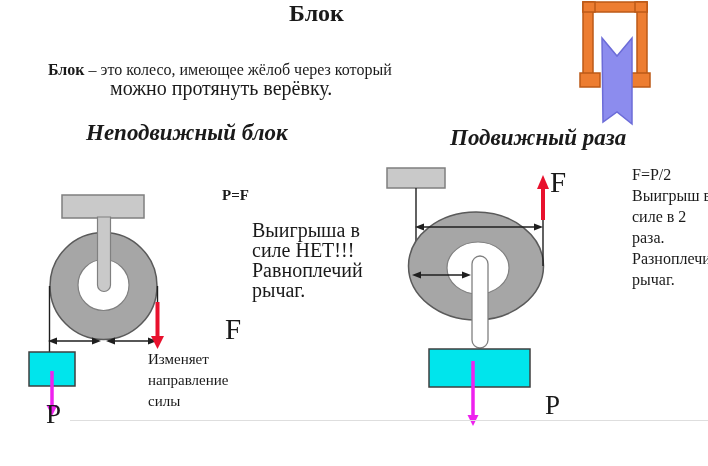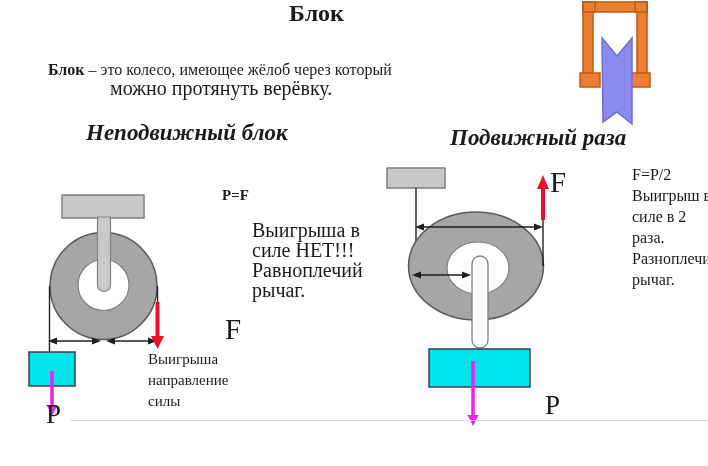--- a/index.html
+++ b/index.html
@@ -75,21 +75,21 @@
   <line x1="52" y1="186" x2="52" y2="221" stroke-width="3.5" stroke="#EE22EE"></line>
   <polygon points="46.5,220 57.5,220 52,231" fill="#EE22EE"></polygon>
 </svg>
 
 <div class="abs formula">P=F</div>
 <div class="abs note-left pre">Выигрыша в
 силе НЕТ!!!
 Равноплечий
 рычаг.</div>
 <div class="abs force-label force-left">F</div>
-<div class="abs direction-note pre">Выигрыша
+<div class="abs direction-note pre">Изменяет
 направление
 силы</div>
 <div class="abs weight-label weight-left">P</div>
 
 <svg style="left:380px;top:165px" width="235" height="270" viewBox="0 0 235 270">
   <rect x="7" y="3" width="58" height="20" stroke-width="1.5" fill="#C9C9C9" stroke="#7F7F7F"></rect>
   <line x1="36" y1="23" x2="36" y2="85" stroke-width="1.4" stroke="#1F1F1F"></line>
   <ellipse cx="96" cy="101" rx="67.5" ry="54" stroke-width="1.5" fill="#A6A6A6" stroke="#5A5A5A"></ellipse>
   <ellipse cx="98" cy="103" rx="31" ry="26" fill="#ffffff" stroke-width="1.2" stroke="#808080"></ellipse>
   <line x1="42" y1="62" x2="156" y2="62" stroke-width="1.5" stroke="#1F1F1F"></line>

